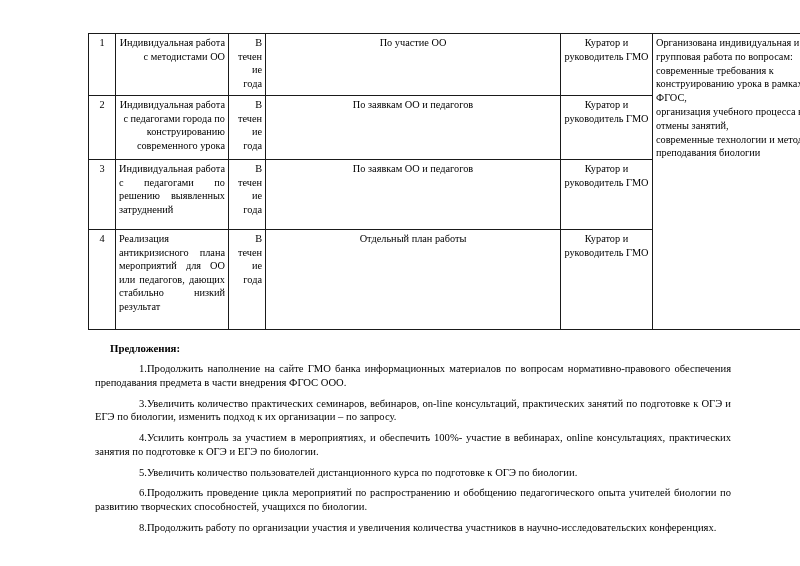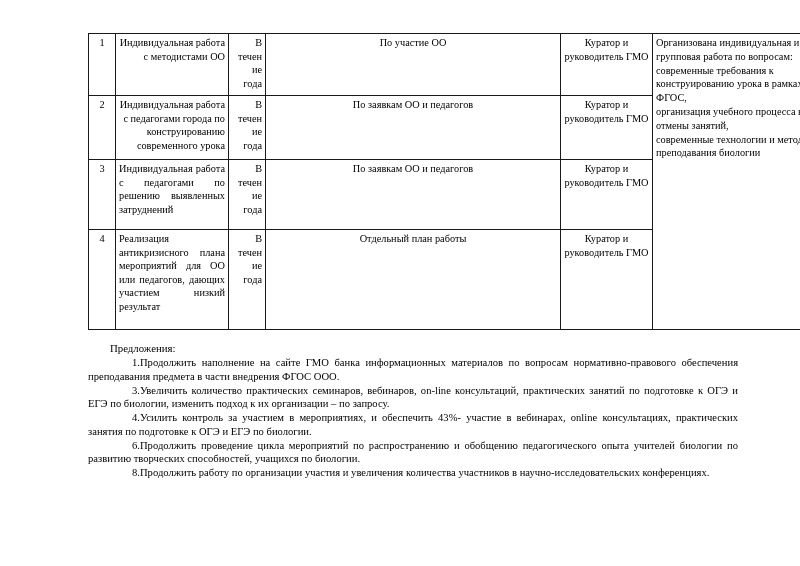--- a/index.html
+++ b/index.html
@@ -65,26 +65,26 @@
   
   .proposals {
     position: absolute;
     left: 88px;
     top: 341px;
     width: 650px;
     font-size: 10.6px;
     line-height: 1.30;
   }
   .proposals-heading {
-    font-weight: normal;
+    font-weight: bold;
     margin: 0 0 1px 22px;
     font-size: 10.8px;
   }
   .proposal-item {
-    margin: 0;
+    margin: 7px;
     padding: 0 0 0 0;
     text-align: justify;
     text-indent: 22px;
     text-align-last: left;
   }
   .proposal-item .num {
     display: inline-block;
     min-width: 20px;
   }
 </style>
@@ -117,31 +117,32 @@
       </tr>
       <tr class="row3">
         <td class="col-num">3</td>
         <td class="col-activity cell-just">Индивидуальная работа с педагогами по решению выявленных затруднений</td>
         <td class="col-term">В течен ие года</td>
         <td class="col-basis">По заявкам ОО и педагогов</td>
         <td class="col-resp">Куратор и руководитель ГМО</td>
       </tr>
       <tr class="row4">
         <td class="col-num">4</td>
-        <td class="col-activity cell-just">Реализация антикризисного плана мероприятий для ОО или педагогов, дающих участием низкий результат</td>
+        <td class="col-activity cell-just">Реализация антикризисного плана мероприятий для ОО или педагогов, дающих стабильно низкий результат</td>
         <td class="col-term">В течен ие года</td>
         <td class="col-basis">Отдельный план работы</td>
         <td class="col-resp">Куратор и руководитель ГМО</td>
       </tr>
     </tbody>
   </table>
 
   <div class="proposals">
     <div class="proposals-heading">Предложения:</div>
 
     <p class="proposal-item"><span class="num">1.</span><span>Продолжить наполнение на сайте ГМО банка информационных материалов по вопросам нормативно-правового обеспечения преподавания предмета в части внедрения ФГОС ООО.</span></p>
     <p class="proposal-item"><span class="num">3.</span><span>Увеличить количество практических семинаров, вебинаров, on-line консультаций, практических занятий по подготовке к ОГЭ и ЕГЭ по биологии, изменить подход к их организации – по запросу.</span></p>
-    <p class="proposal-item"><span class="num">4.</span><span>Усилить контроль за участием в мероприятиях, и обеспечить 43%- участие в вебинарах, online консультациях, практических занятия по подготовке к ОГЭ и ЕГЭ по биологии.</span></p>
+    <p class="proposal-item"><span class="num">4.</span><span>Усилить контроль за участием в мероприятиях, и обеспечить 100%- участие в вебинарах, online консультациях, практических занятия по подготовке к ОГЭ и ЕГЭ по биологии.</span></p>
+    <p class="proposal-item"><span class="num">5.</span><span>Увеличить количество пользователей дистанционного курса по подготовке к ОГЭ по биологии.</span></p>
     <p class="proposal-item"><span class="num">6.</span><span>Продолжить проведение цикла мероприятий по распространению и обобщению педагогического опыта учителей биологии по развитию творческих способностей, учащихся по биологии.</span></p>
     <p class="proposal-item"><span class="num">8.</span><span>Продолжить работу по организации участия и увеличения количества участников в научно-исследовательских конференциях.</span></p>
   </div>
 
 </div>
 
 </body></html>

